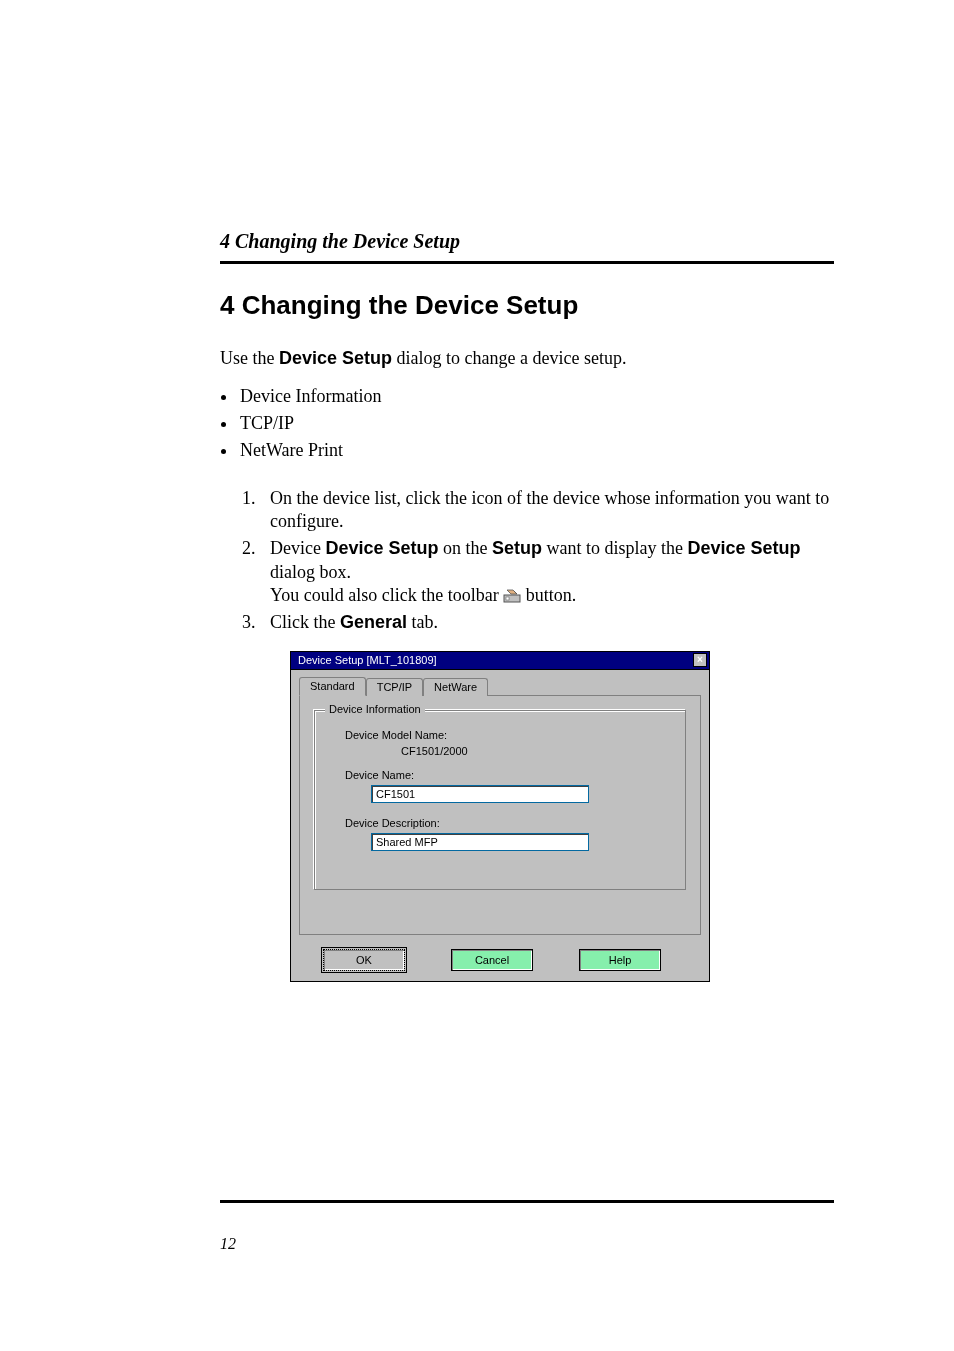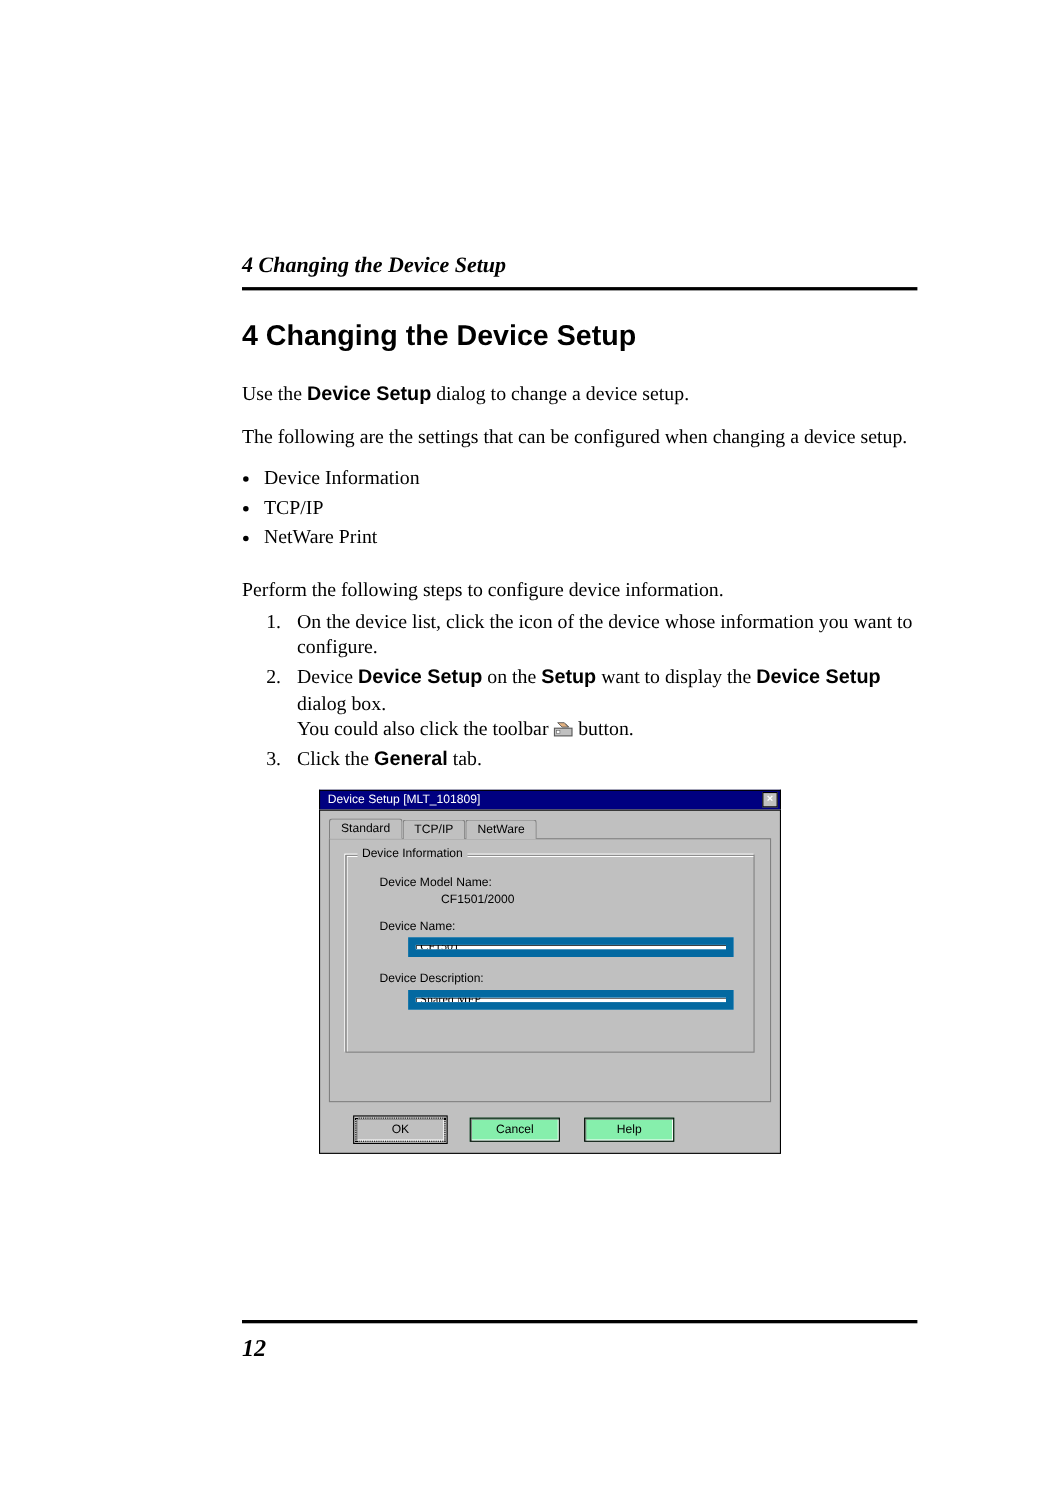--- a/index.html
+++ b/index.html
@@ -164,33 +164,33 @@
     font-size: 11px;
     margin: 4px 0 4px 14px;
   }
   .field-value-static {
     font-size: 11px;
     margin: 0 0 12px 70px;
   }
   .textbox {
     display: block;
     margin: 4px 0 14px 40px;
-    width: 296px;
+    width: 218px;
     height: 18px;
-    border: 7px solid #0369a1;
+    border: 1px solid #0369a1;
     background: #fff;
-    font-family: Liberation Serif, serif;
+    font-family: Liberation Sans, sans-serif;
     font-size: 11px;
     padding: 1px 4px;
     box-sizing: border-box;
     box-shadow: inset 1px 1px 0 #404040;
   }
   .btn-row {
     display: flex;
-    gap: 22px;
+    gap: 46px;
     justify-content: flex-start;
     margin-top: 14px;
     padding-left: 24px;
   }
   .win-btn {
     width: 82px;
     height: 22px;
     border: 1px solid #000;
     background: #86efac;
     font-family: inherit;
@@ -208,50 +208,47 @@
     position: absolute;
     left: 220px;
     right: 120px;
     bottom: 140px;
     border: none;
     border-top: 3px solid #000;
   }
   .page-num {
     position: absolute;
     left: 220px;
-    bottom: 112px;
+    bottom: 98px;
     font-style: italic;
-    font-size: 22px;
-    font-weight: bold;
+    font-size: 16px;
   }
 </style>
 </head>
 <body>
 
 <div class="page">
 
   <div class="running-head">4  Changing the Device Setup</div>
   <hr class="rule-thick">
 
   <div class="h1">4  Changing the Device Setup</div>
 
   <p class="para">
     <span>Use the </span><span class="bold-sans">Device Setup</span><span> dialog to change a device setup.</span>
   </p>
 
-  <p class="para">The following are the settings that can be configured when changing a device setup.</p>
 
   <ul class="bullets">
     <li>Device Information</li>
     <li>TCP/IP</li>
     <li>NetWare Print</li>
   </ul>
 
 
-  <p class="para" style="margin-bottom:6px;">Perform the following steps to configure device information.</p>
 
   <ol class="steps">
     <li>On the device list, click the icon of the device whose information you want to configure.</li>
     <li>
       <span>Device </span><span class="bold-sans">Device Setup</span><span> on the </span><span class="bold-sans">Setup</span><span> want to display the </span><span class="bold-sans">Device Setup</span><span> dialog box.</span><br>
       <span>You could also click the toolbar </span>
       <span class="toolbar-icon">
         <svg viewBox="0 0 18 14">
           <rect x="1" y="6" width="16" height="7" fill="#c0c0c0" stroke="#555" stroke-width="1"></rect>
           <rect x="3" y="8" width="3" height="3" fill="#fff" stroke="#555" stroke-width="0.5"></rect>

